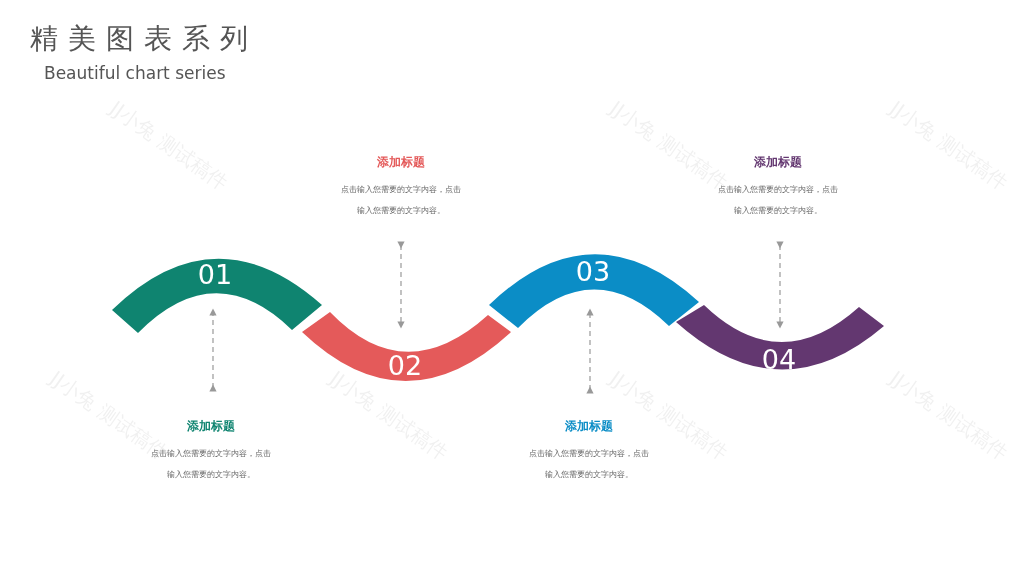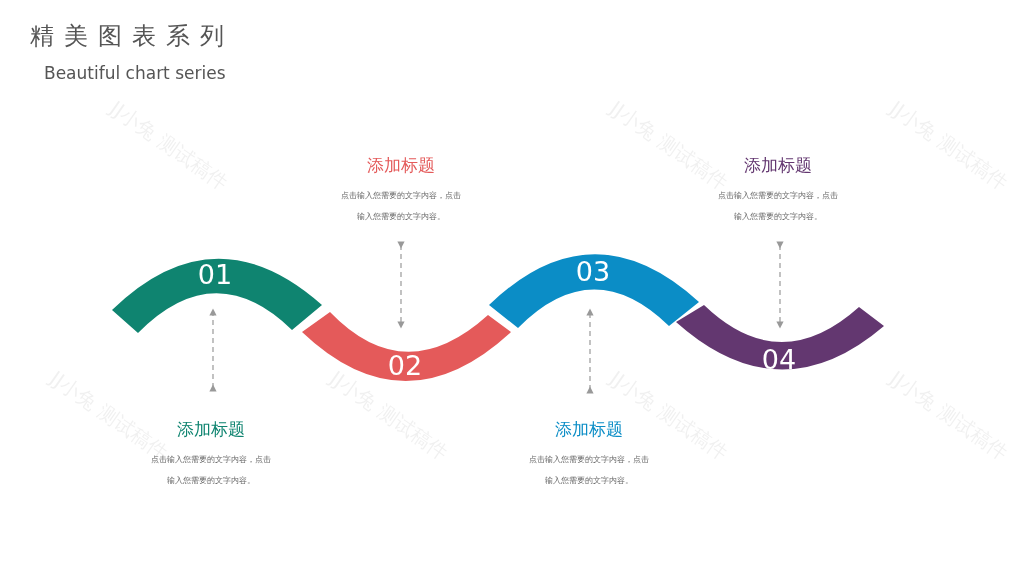--- a/index.html
+++ b/index.html
@@ -1,23 +1,23 @@
 <!DOCTYPE html>
 <html><head>
   <meta charset="utf-8">
   <style>
     html, body { margin:0; padding:0; }
     body { width:1024px; height:576px; background:#ffffff; position:relative; overflow:hidden;
            font-family: "DejaVu Sans", "Liberation Sans", sans-serif; }
-    .title-cn { position:absolute; left:30px; top:20px; font-size:24px; letter-spacing:10px; color:#555; font-weight:normal; }
+    .title-cn { position:absolute; left:30px; top:20px; font-size:28px; letter-spacing:10px; color:#555; font-weight:normal; }
     .title-en { position:absolute; left:44px; top:63px; font-size:17px; color:#555; font-family:"DejaVu Sans", sans-serif; }
     .wm { position:absolute; font-size:20px; color:rgba(0,0,0,0.06); transform:rotate(35deg); transform-origin:left top; white-space:nowrap; }
     svg.wave { position:absolute; left:0; top:0; }
     .label { position:absolute; width:180px; text-align:center; }
-    .label .h { font-size:17px; font-weight:normal; margin-bottom:8px; }
+    .label .h { font-size:12px; font-weight:bold; margin-bottom:8px; }
     .label .d { font-size:8px; color:#666; line-height:21px; }
   </style>
 </head>
 <body>
 
 <div class="title-cn">精美图表系列</div>
 <div class="title-en">Beautiful chart series</div>
 
 <div class="wm" style="left:120px;top:95px;">JJ小兔 测试稿件</div>
 <div class="wm" style="left:620px;top:95px;">JJ小兔 测试稿件</div>

